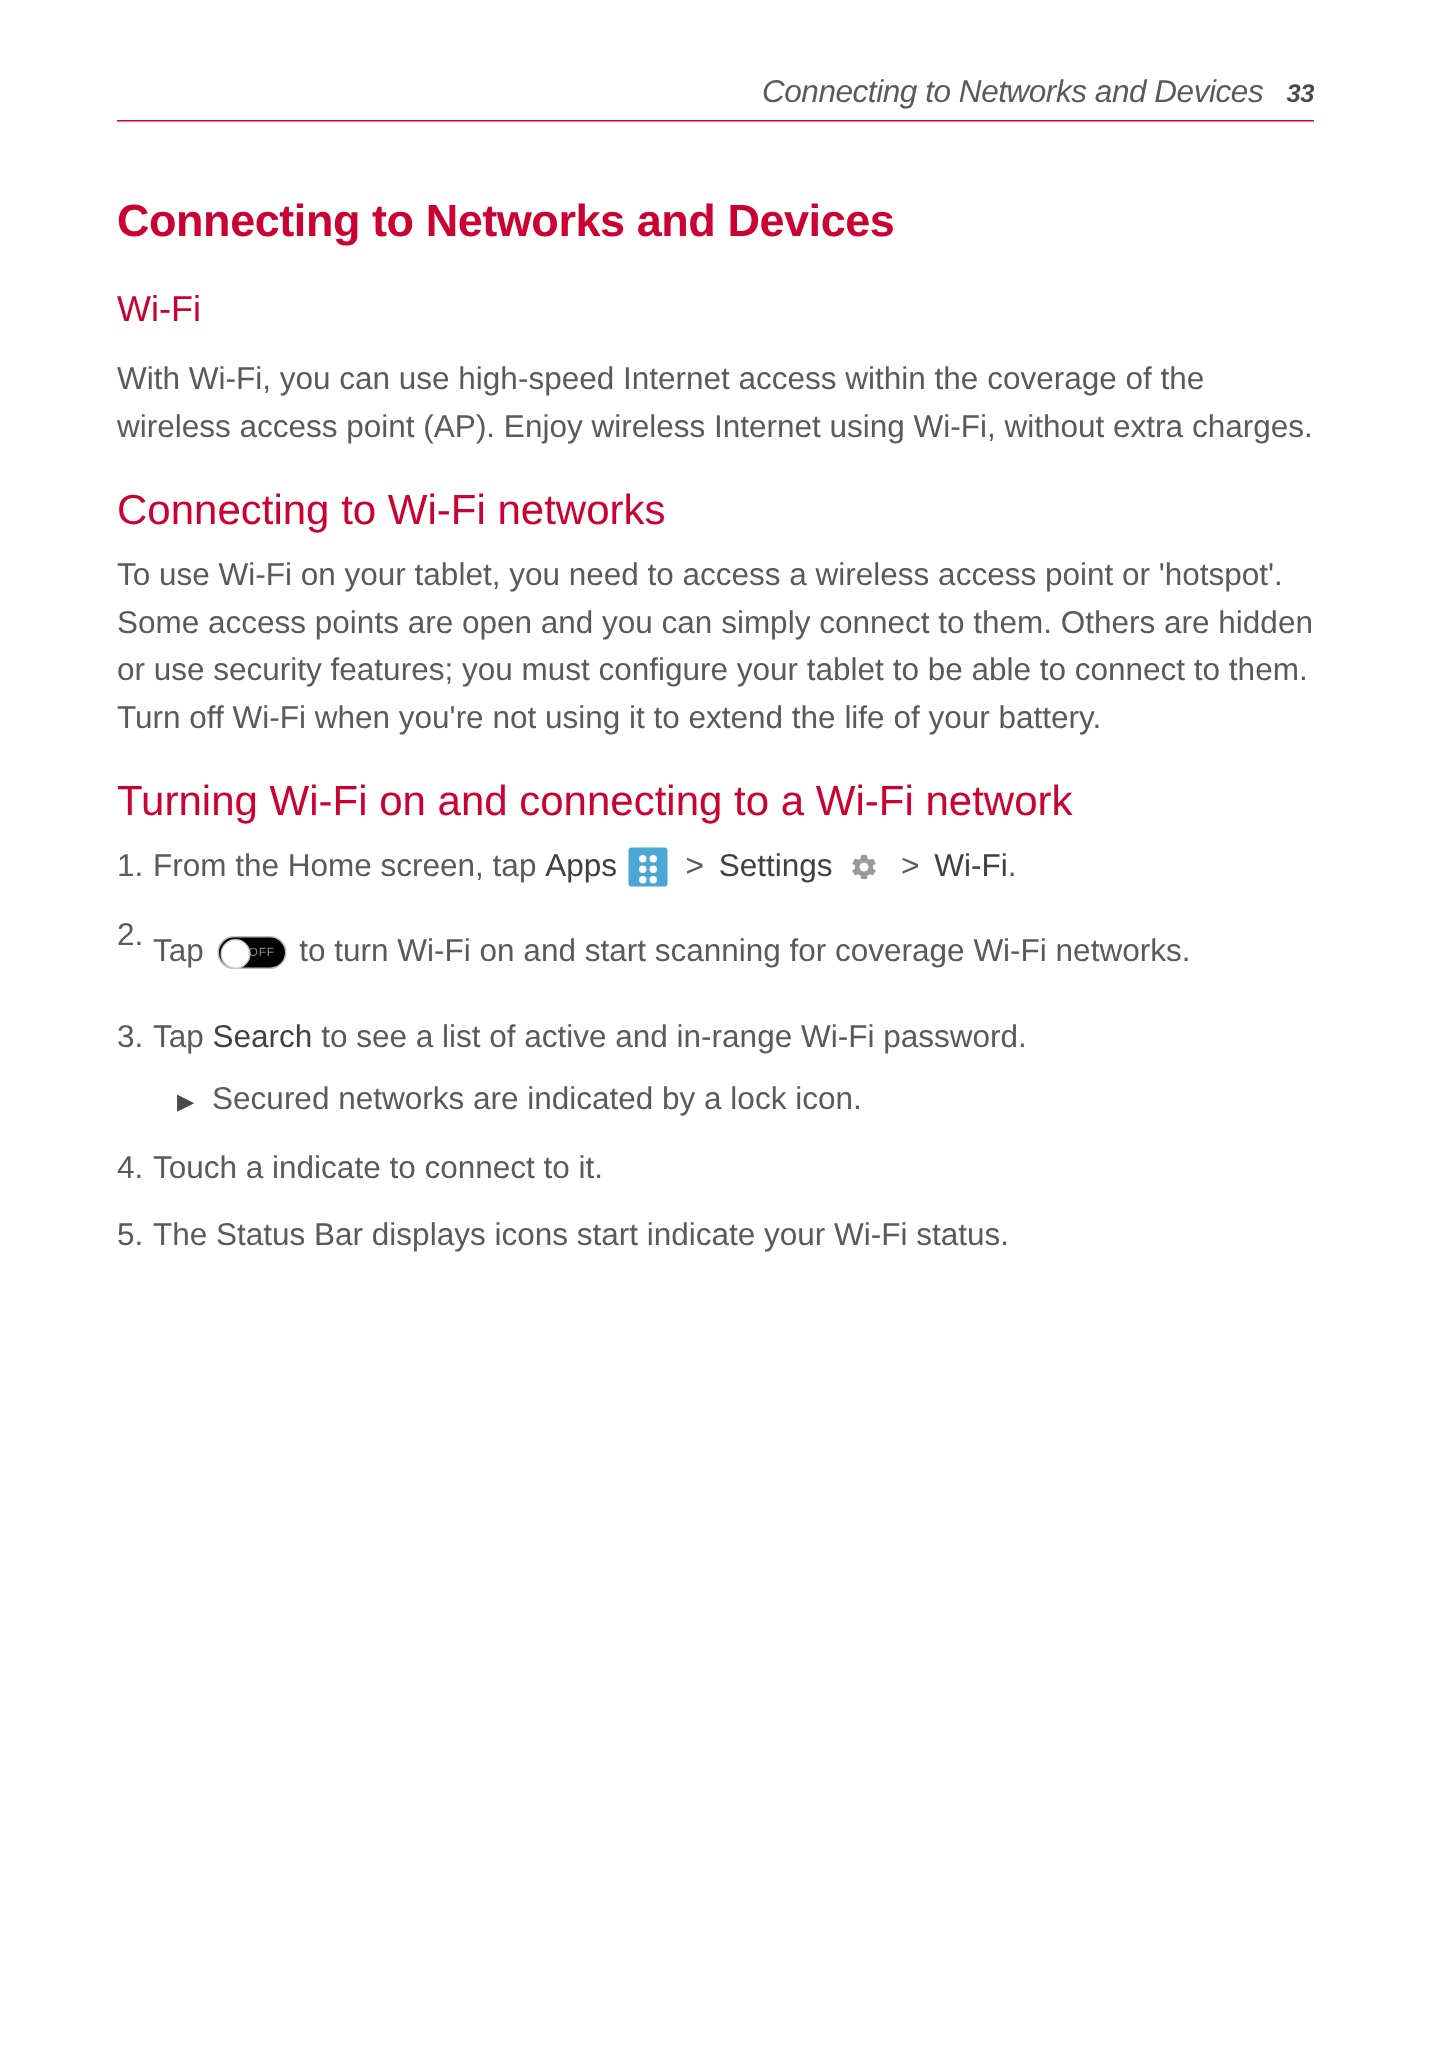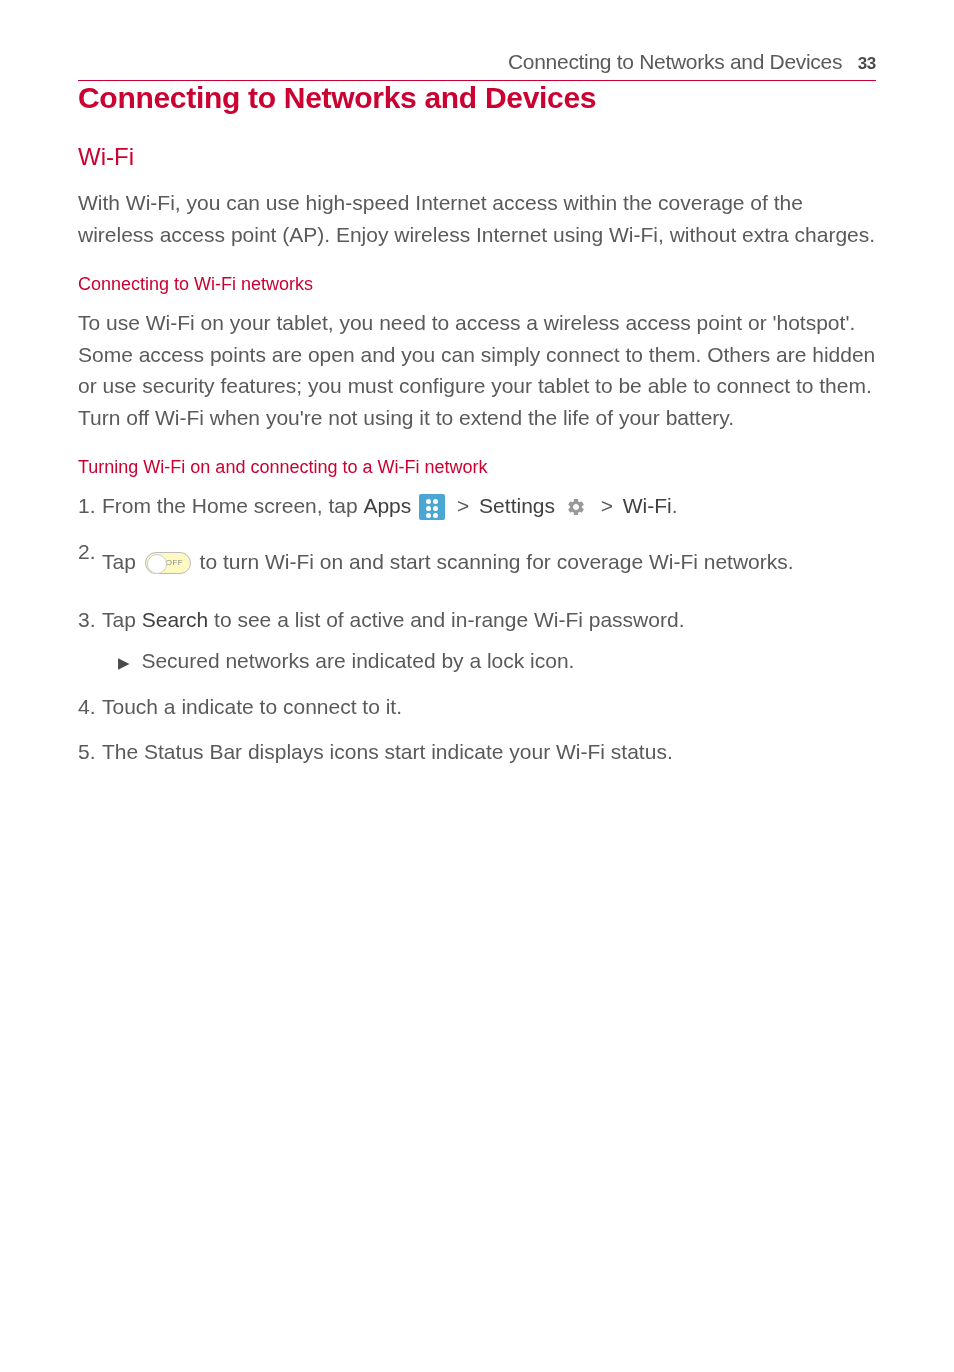--- a/index.html
+++ b/index.html
@@ -8,24 +8,26 @@
       height: 1372px;
       background: #ffffff;
       font-family: "Helvetica Neue", Arial, sans-serif;
       color: #5a5a5a;
       position: relative;
       padding: 50px 78px 50px 78px;
     }
     .header-line {
       border-bottom: 1.5px solid #cb0131;
       padding-bottom: 6px;
+      margin-bottom: 50px;
       text-align: right;
       font-size: 21px;
       color: #5a5a5a;
       letter-spacing: -0.3px;
+      font-style: italic;
     }
     .header-line .pagenum {
       font-size: 17px;
       font-weight: bold;
       margin-left: 10px;
       color: #4a4a4a;
     }
     h1.main-title {
       color: #cb0131;
       font-size: 30px;
@@ -34,21 +36,21 @@
       letter-spacing: -0.3px;
     }
     h2.section {
       color: #cb0131;
       font-size: 24px;
       font-weight: 500;
       margin-bottom: 16px;
     }
     h3.subsection {
       color: #cb0131;
-      font-size: 18px;
+      font-size: 28px;
       font-weight: 400;
       margin-top: 24px;
       margin-bottom: 12px;
     }
     p.body {
       font-size: 21px;
       line-height: 1.5;
       color: #5a5a5a;
       margin-bottom: 14px;
       font-weight: 400;
@@ -103,21 +105,21 @@
     }
     .icon-settings svg { width: 20px; height: 20px; }
     .icon-toggle {
       display: inline-flex;
       width: 46px; height: 22px;
       border: 1px solid #bbb;
       border-radius: 11px;
       vertical-align: middle;
       margin: 16px 3px;
       align-items: center;
-      background: #fef9c3;
+      background: #000000;
       position: relative;
       font-size: 8px;
       color: #888;
       padding-left: 20px;
       letter-spacing: 0.5px;
       text-align: right;
     }
     .icon-toggle::before {
       content: "";
       position: absolute;

